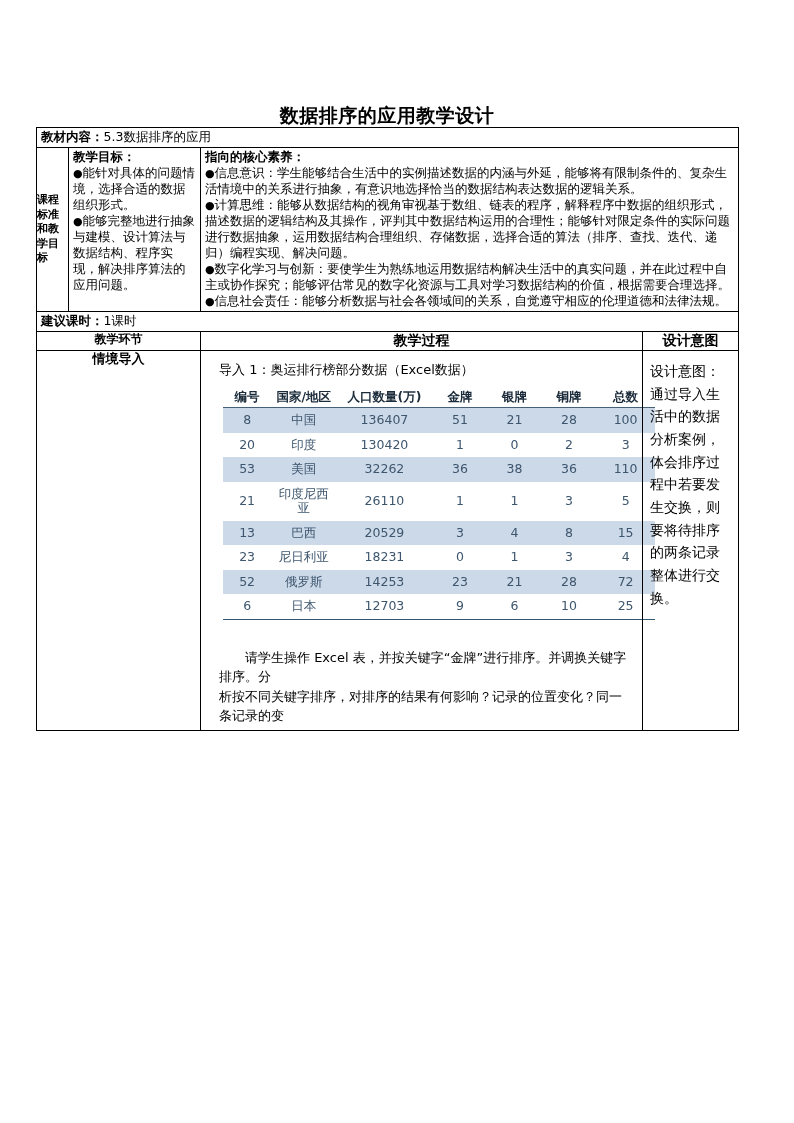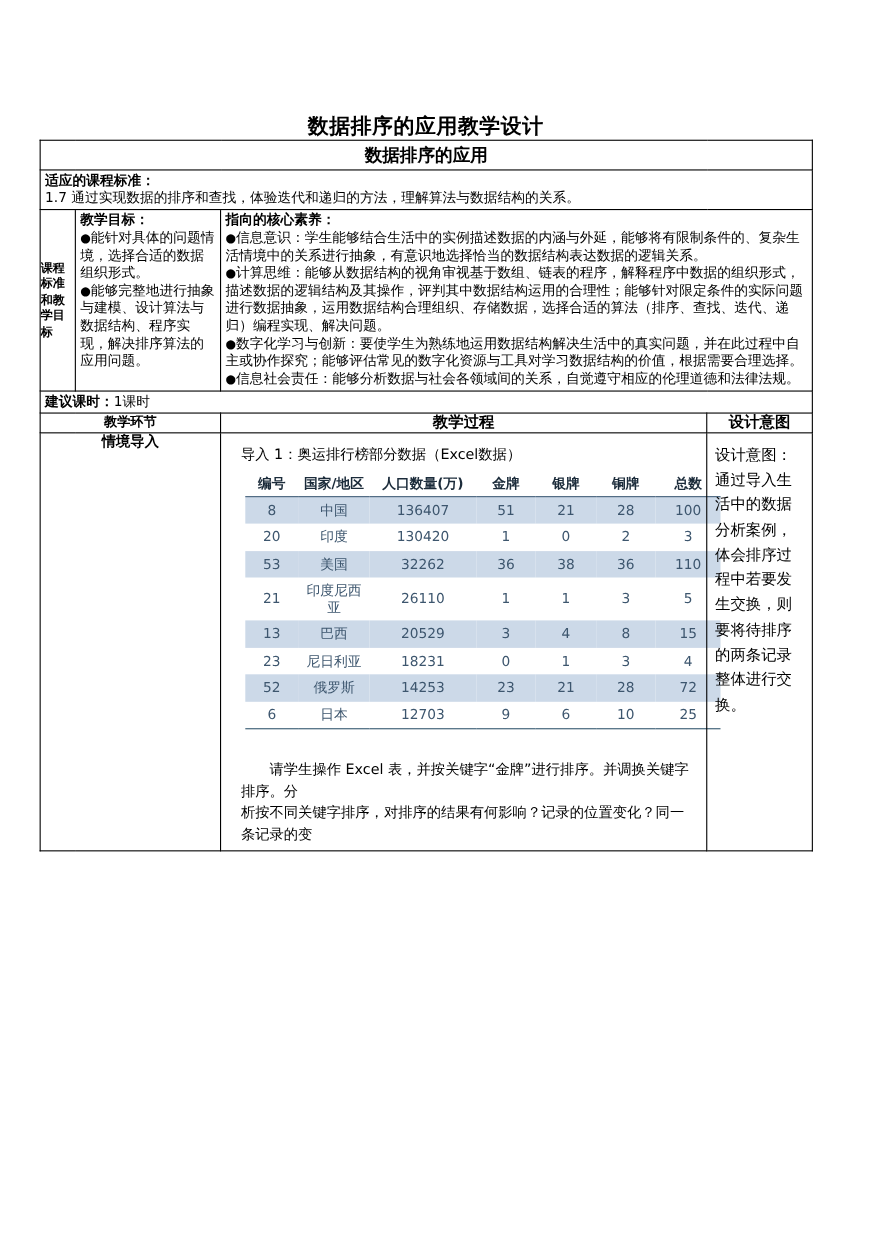--- a/index.html
+++ b/index.html
@@ -181,35 +181,29 @@
 
   <table class="outer">
     <colgroup>
       <col style="width:32px">
       <col style="width:132px">
       <col style="width:442px">
       <col style="width:96px">
     </colgroup>
     <tbody>
 
-      <tr>
-        <td colspan="4">
-          <div class="band-title">数据排序的应用</div>
-        </td>
-      </tr>
-
 
       <tr>
         <td colspan="4">
           <div class="cellpad">
-            <div class="bold">适应的课程标准：</div>
-            <div>1.7 通过实现数据的排序和查找，体验迭代和递归的方法，理解算法与数据结构的关系。</div>
-          </div>
-        </td>
-      </tr>
+            <span class="bold">教材内容：</span><span>5.3数据排序的应用</span>
+          </div>
+        </td>
+      </tr>
+
 
       <tr>
         <td class="vlabel" rowspan="1">
           <span>课程标准和教学目标</span>
         </td>
         <td class="objcol">
           <div class="cellpad">
             <div class="bold">教学目标：</div>
             <div class="para bullet">能针对具体的问题情境，选择合适的数据组织形式。</div>
             <div class="para bullet">能够完整地进行抽象与建模、设计算法与数据结构、程序实现，解决排序算法的应用问题。</div>

